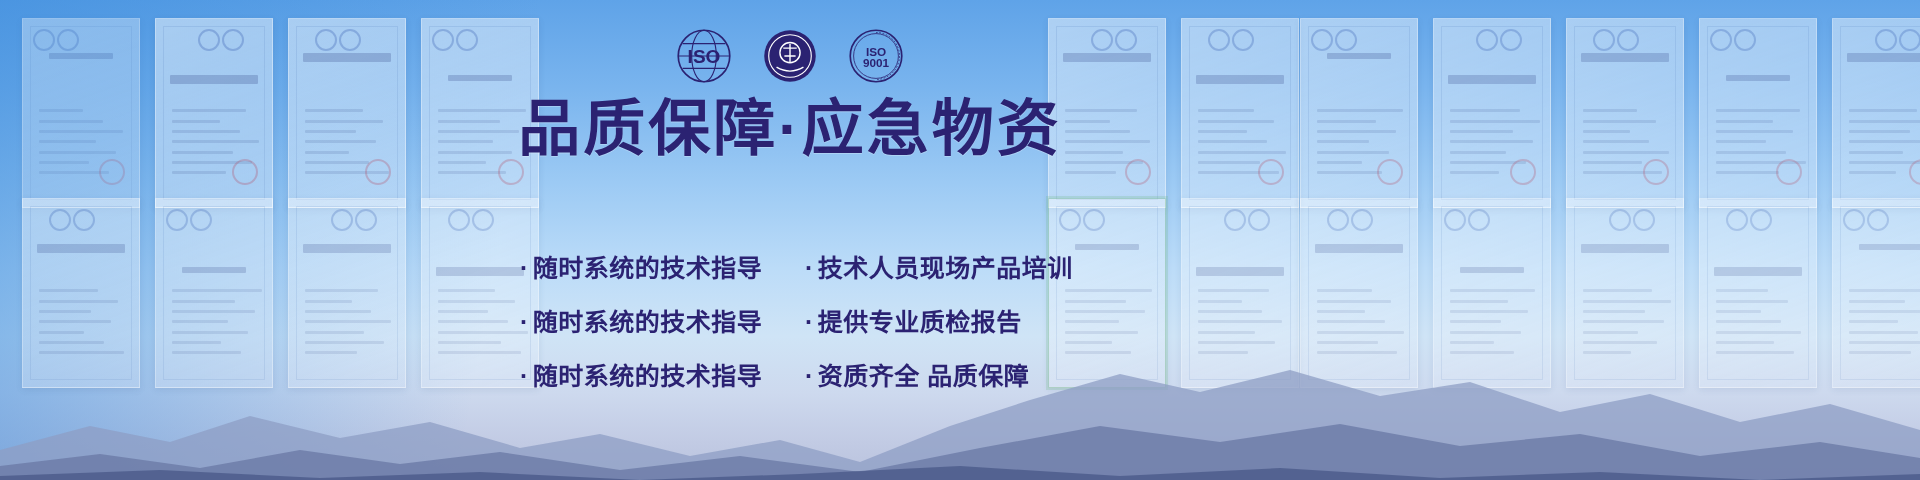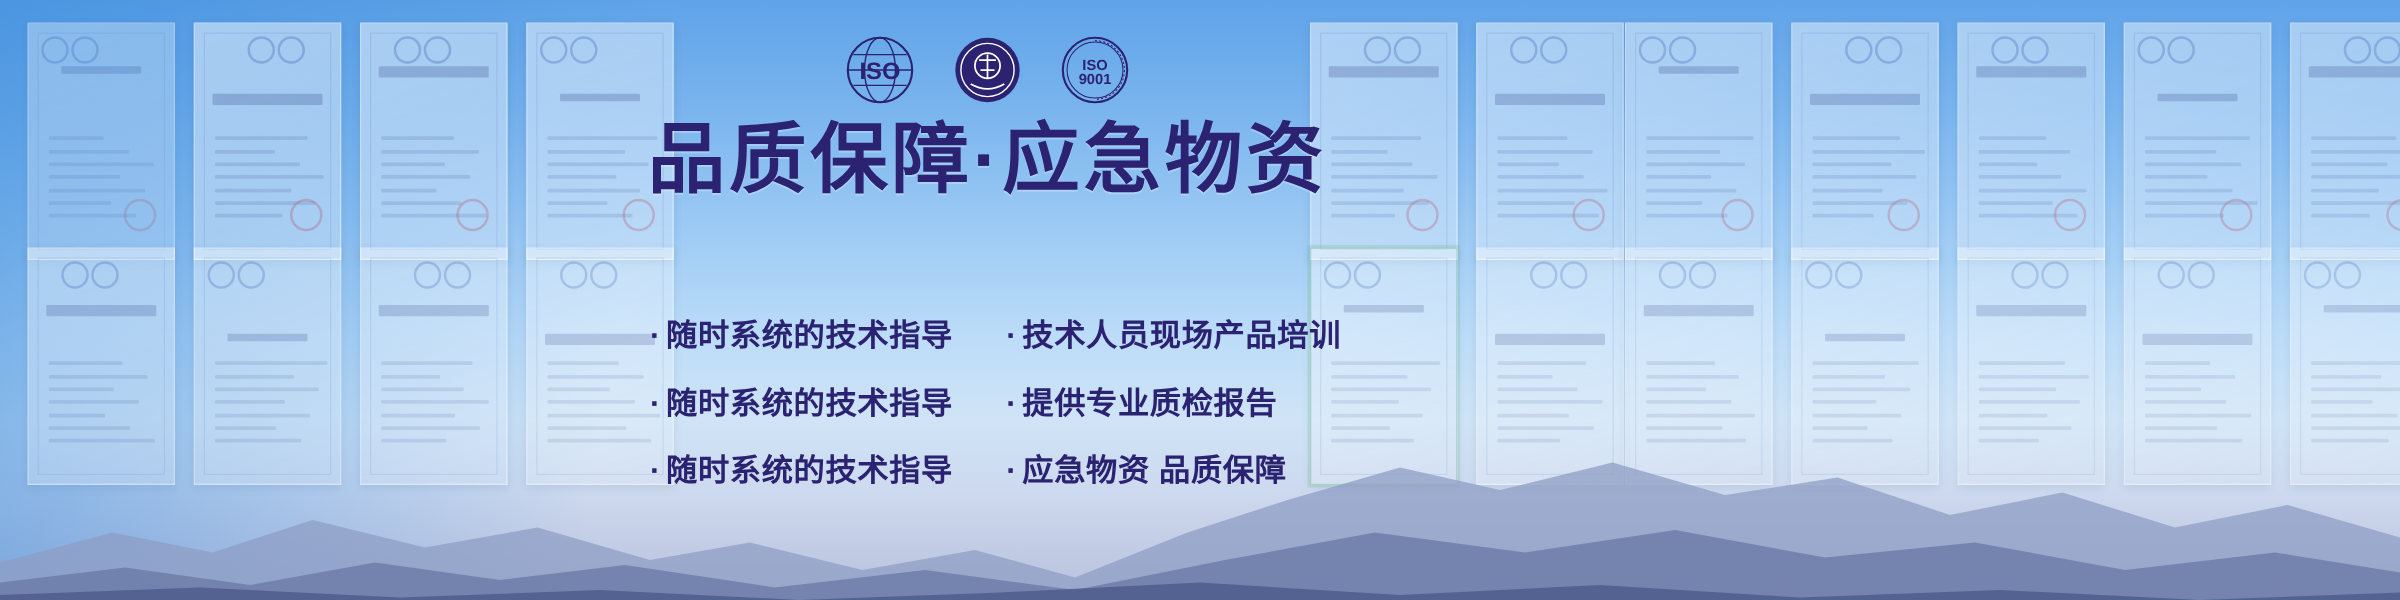--- a/index.html
+++ b/index.html
@@ -482,18 +482,18 @@
       <div class="bullet">
         <span class="dot">·</span><span>随时系统的技术指导</span>
       </div>
       <div class="bullet">
         <span class="dot">·</span><span>提供专业质检报告</span>
       </div>
       <div class="bullet">
         <span class="dot">·</span><span>随时系统的技术指导</span>
       </div>
       <div class="bullet">
-        <span class="dot">·</span><span>应急物资 品质保障</span>
+        <span class="dot">·</span><span>资质齐全 品质保障</span>
       </div>
     </div>
 
   </div>
 </div>
 
 </body></html>

